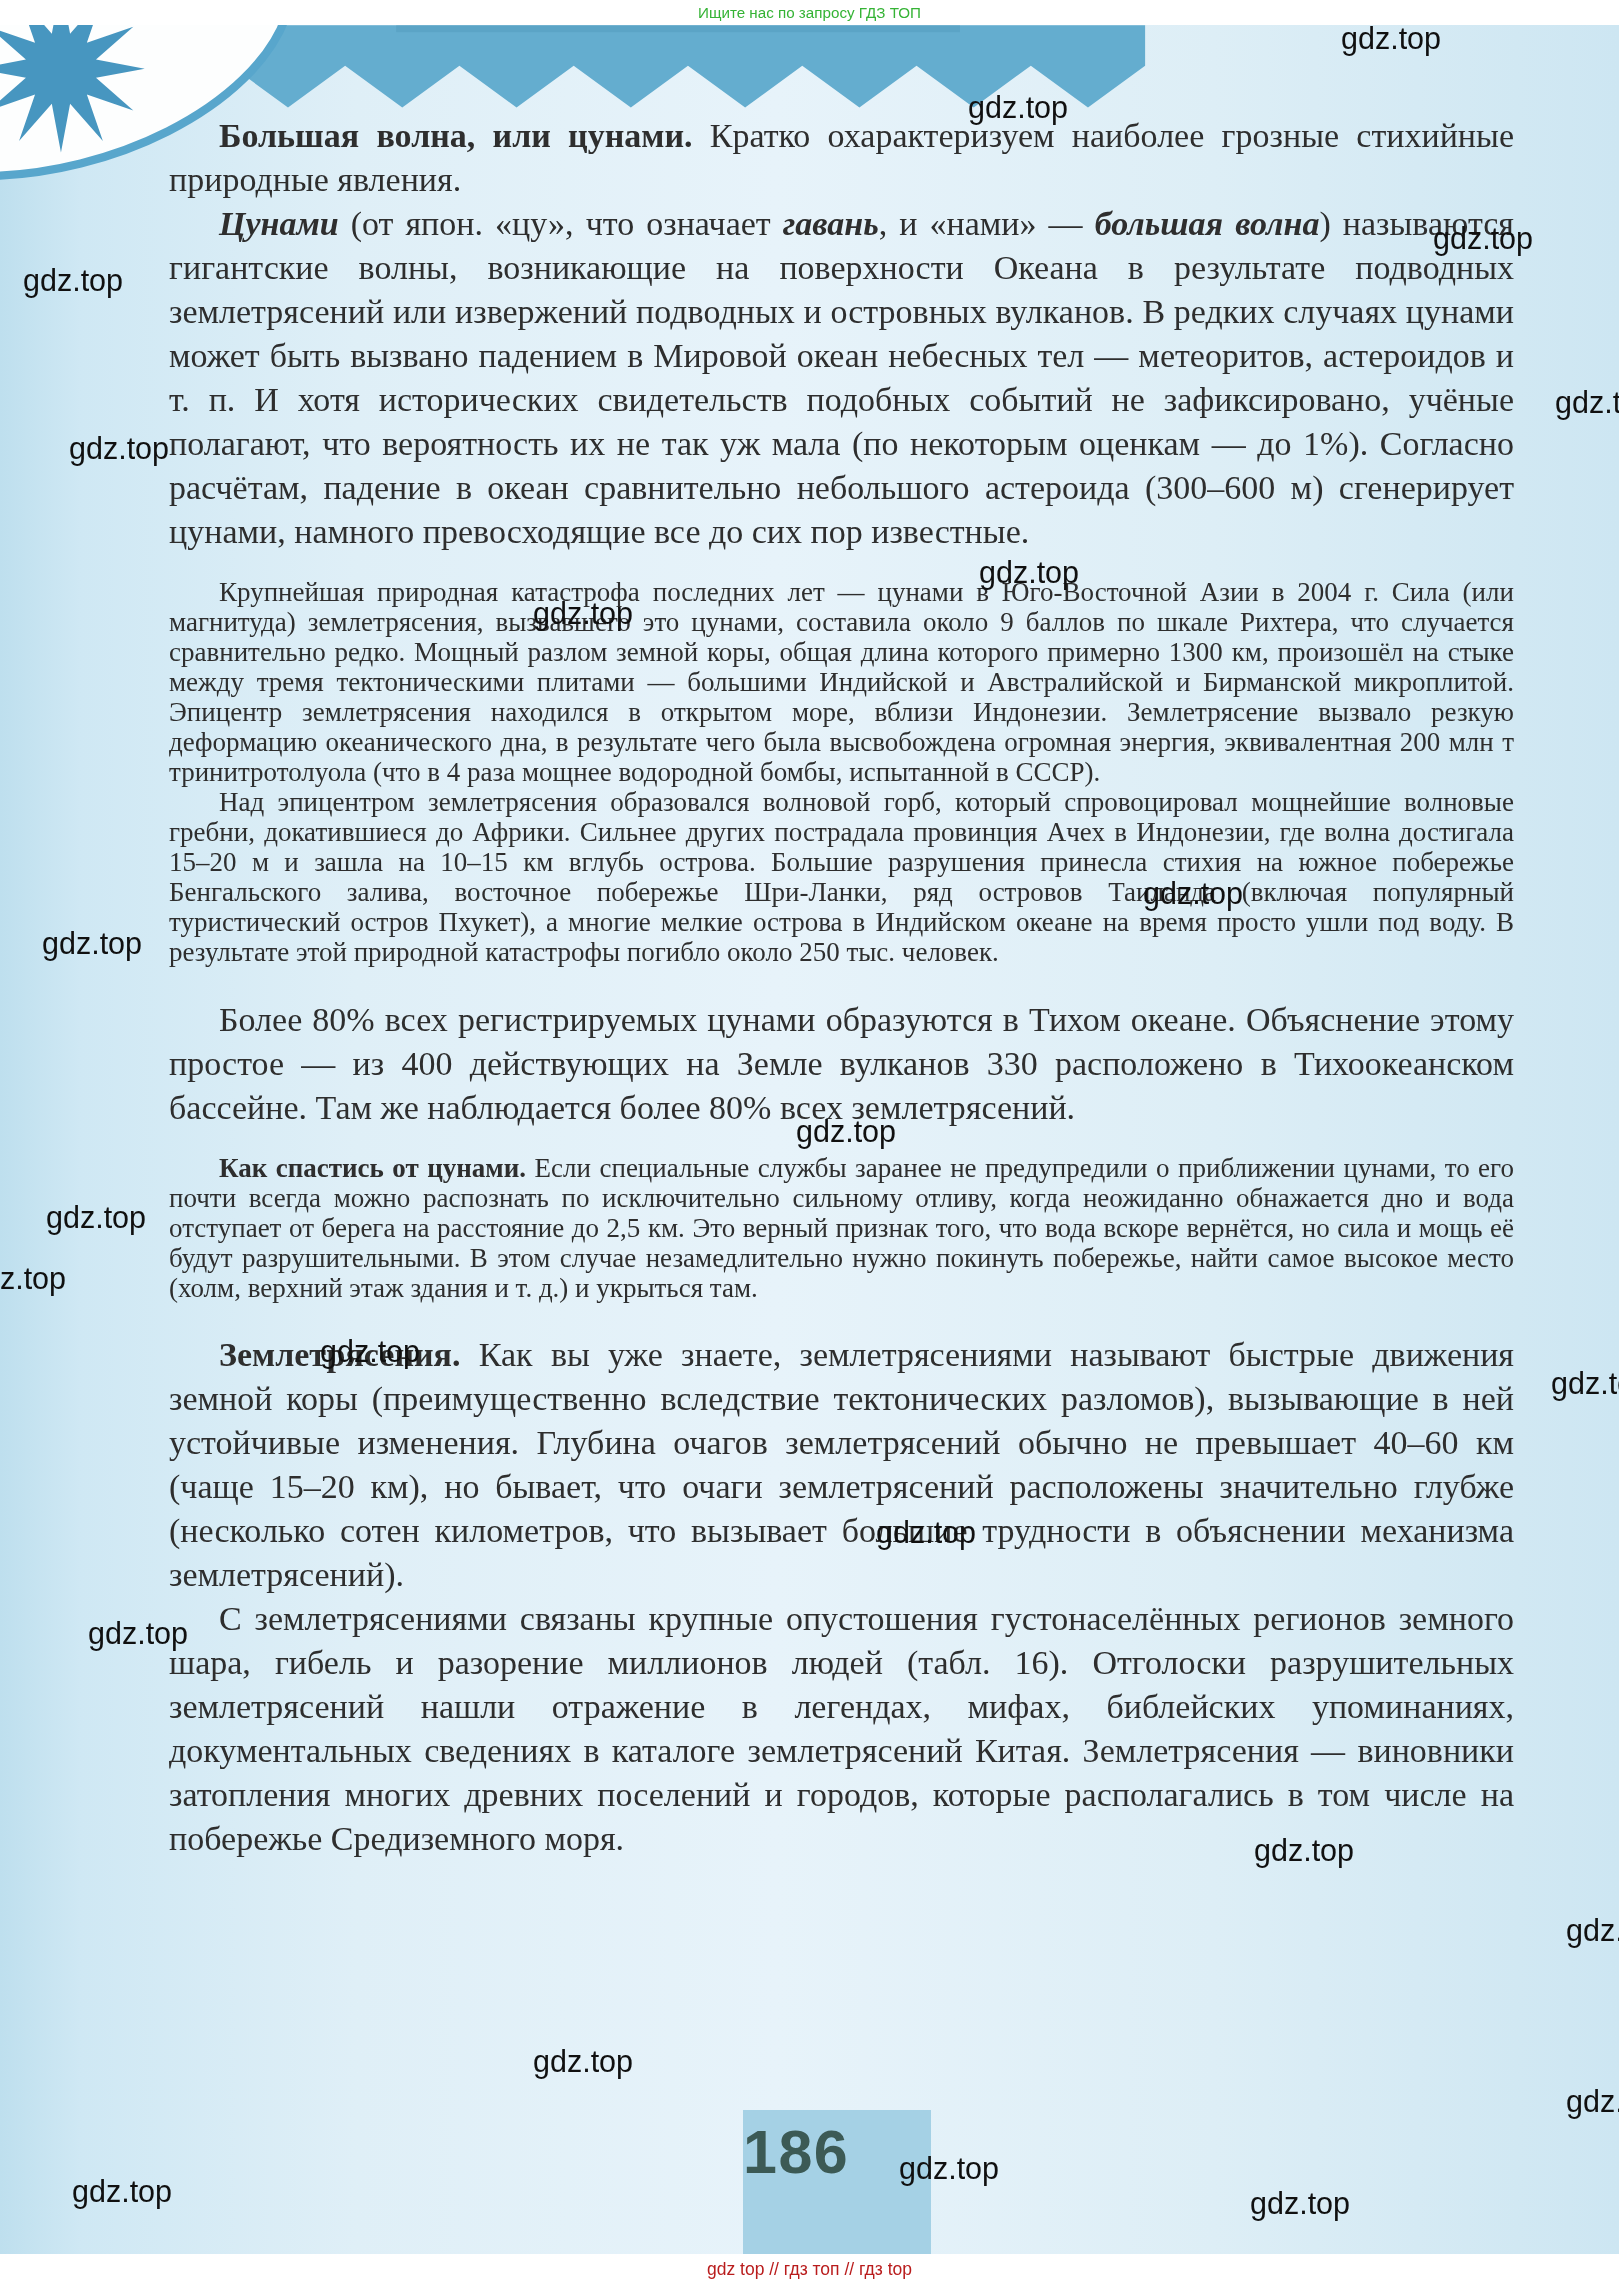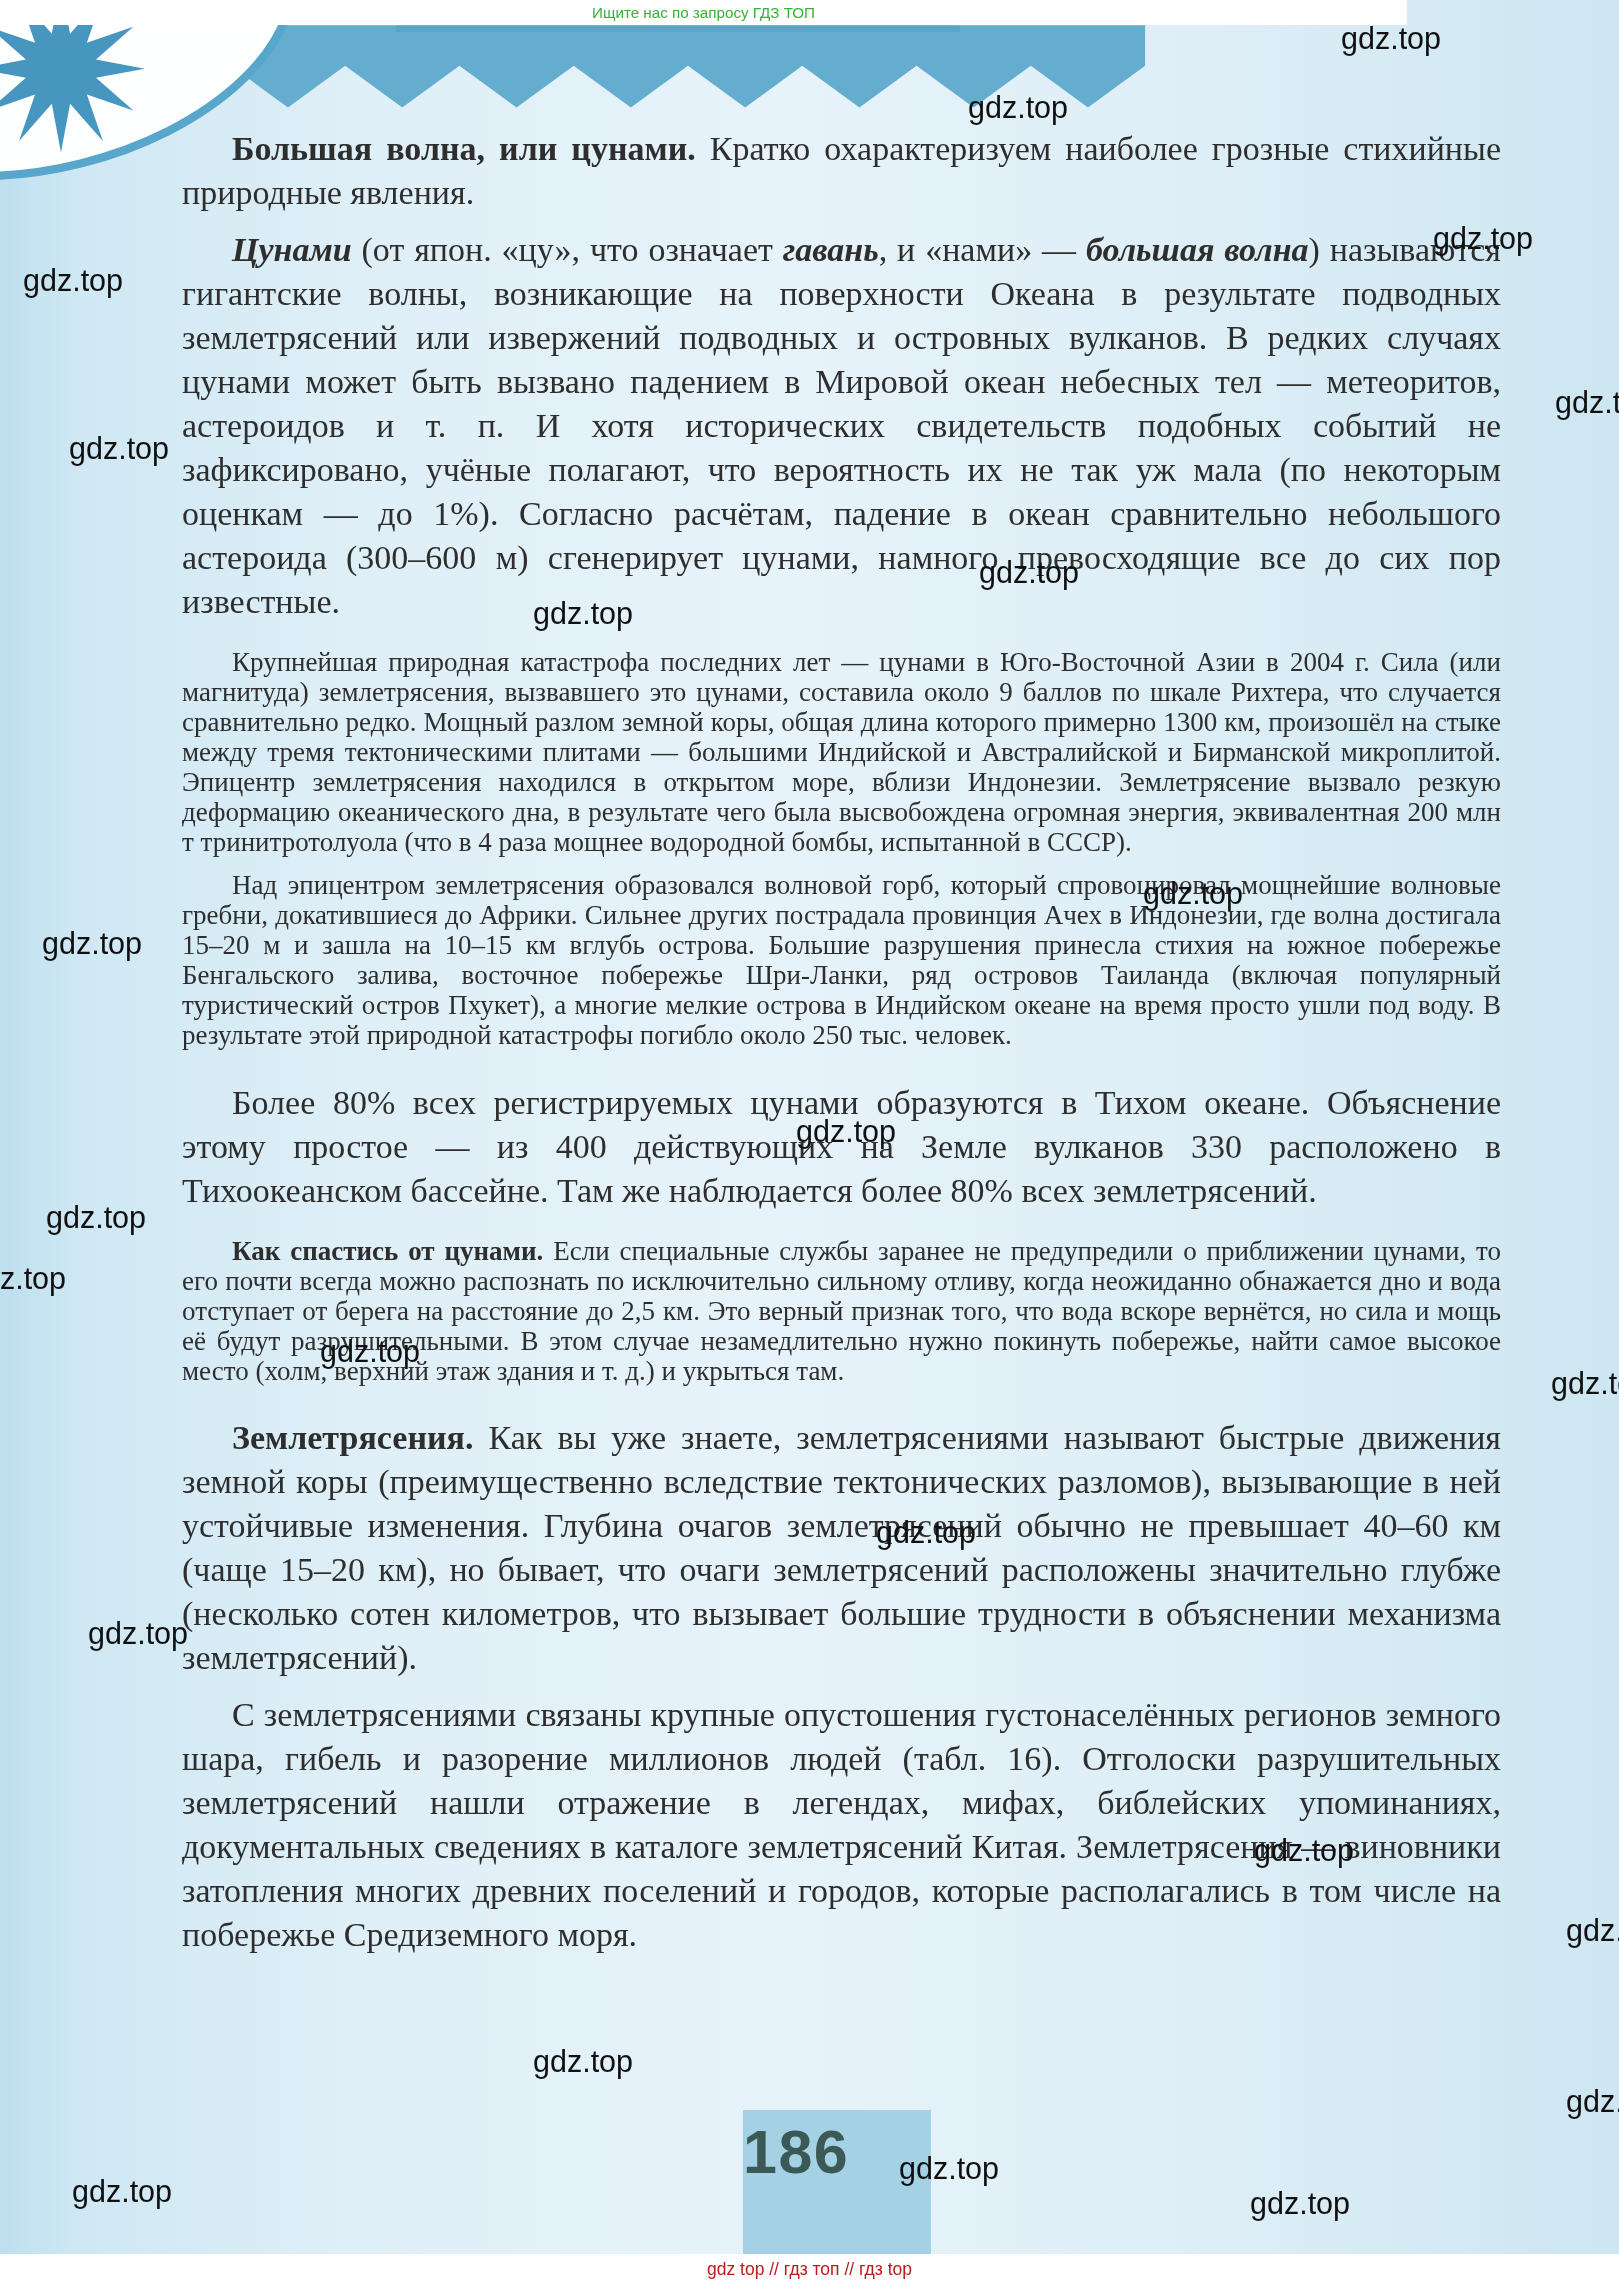--- a/index.html
+++ b/index.html
@@ -1,27 +1,27 @@
 <!DOCTYPE html>
 <html lang="ru" style="font-size:12.2px"><head>
 <meta charset="utf-8">
 <style>
   html,body{margin:0;padding:0;}
   body{width:1619px;height:2284px;background:#ffffff;font-family:"Liberation Serif",serif;}
   .page{position:relative;width:1619px;height:2284px;overflow:hidden;
         background:linear-gradient(90deg,#bedfee 0%,#cfe8f4 5%,#dfeff7 22%,#e7f3fa 48%,#ddeef6 75%,#cde6f2 100%);}
   
-  .top-strip{position:absolute;left:0;top:0;width:1407px;height:25px;background:#ffffff;z-index:3;
+  .top-strip{position:absolute;left:0;top:0;width:1619px;height:25px;background:#ffffff;z-index:3;
              display:flex;align-items:center;justify-content:center;}
   .green-banner{font-family:"Liberation Sans",sans-serif;font-size:15.2px;font-weight:500;color:#35b335;}
   
   .header-art{position:absolute;left:0;top:0;z-index:1;}
   
   .article{position:relative;z-index:4;padding:114px 105px 0 169px;color:#2e2e2e;}
-  .para{margin:13px;text-align:justify;text-indent:50px;hyphens:auto;}
+  .para{margin:0;text-align:justify;text-indent:50px;hyphens:auto;}
   .para.large{font-size:34px;line-height:44px;}
   .para.small{font-size:27px;line-height:30px;}
   .seg-bold{font-weight:700;}
   .seg-italic{font-style:italic;font-weight:bold;}
   .seg-normal{font-weight:400;}
   [data-name="para-2004-catastrophe"]{margin-top:23px;}
   [data-name="para-pacific-statistics"]{margin-top:30.5px;}
   [data-name="para-how-to-survive"]{margin-top:23px;}
   [data-name="para-earthquakes"]{margin-top:30.5px;}
   

